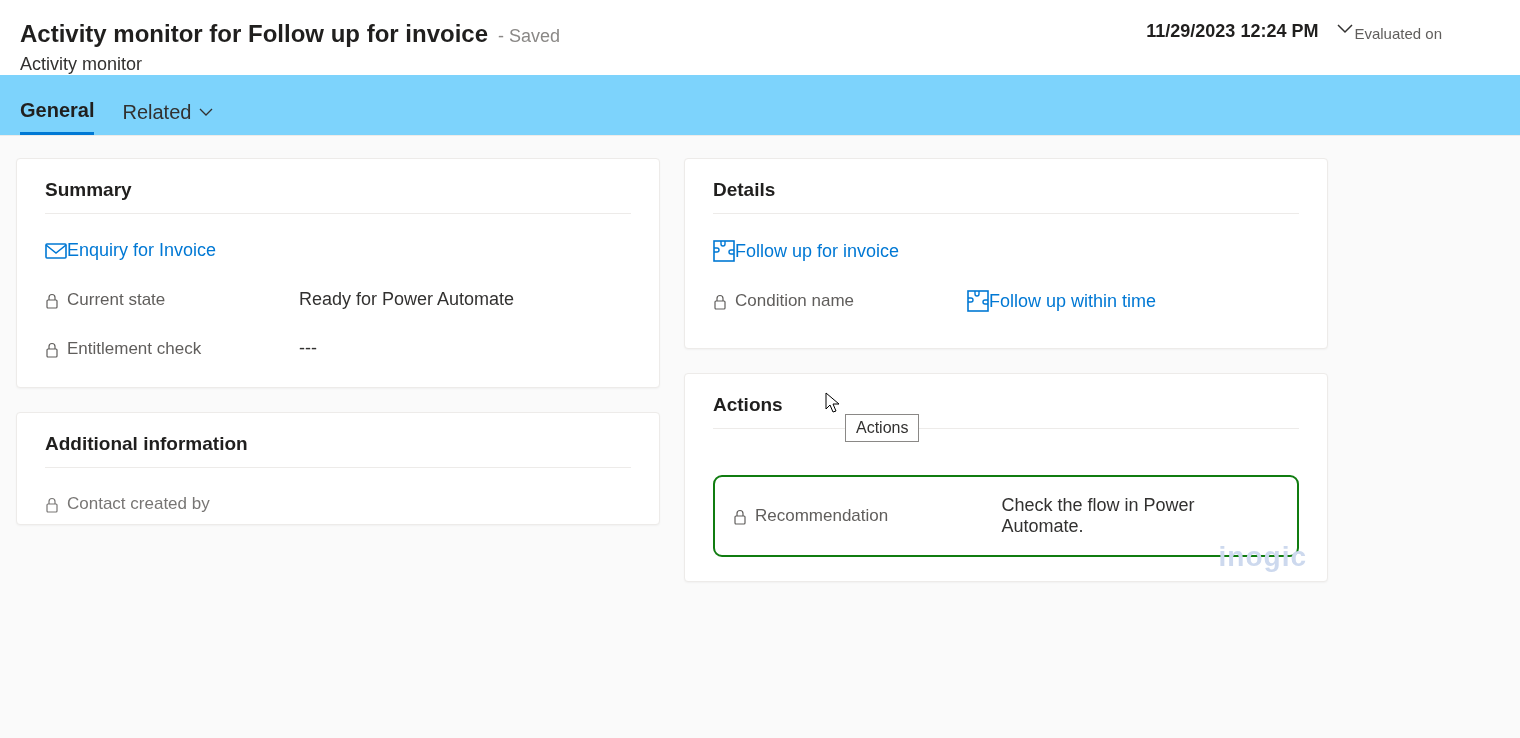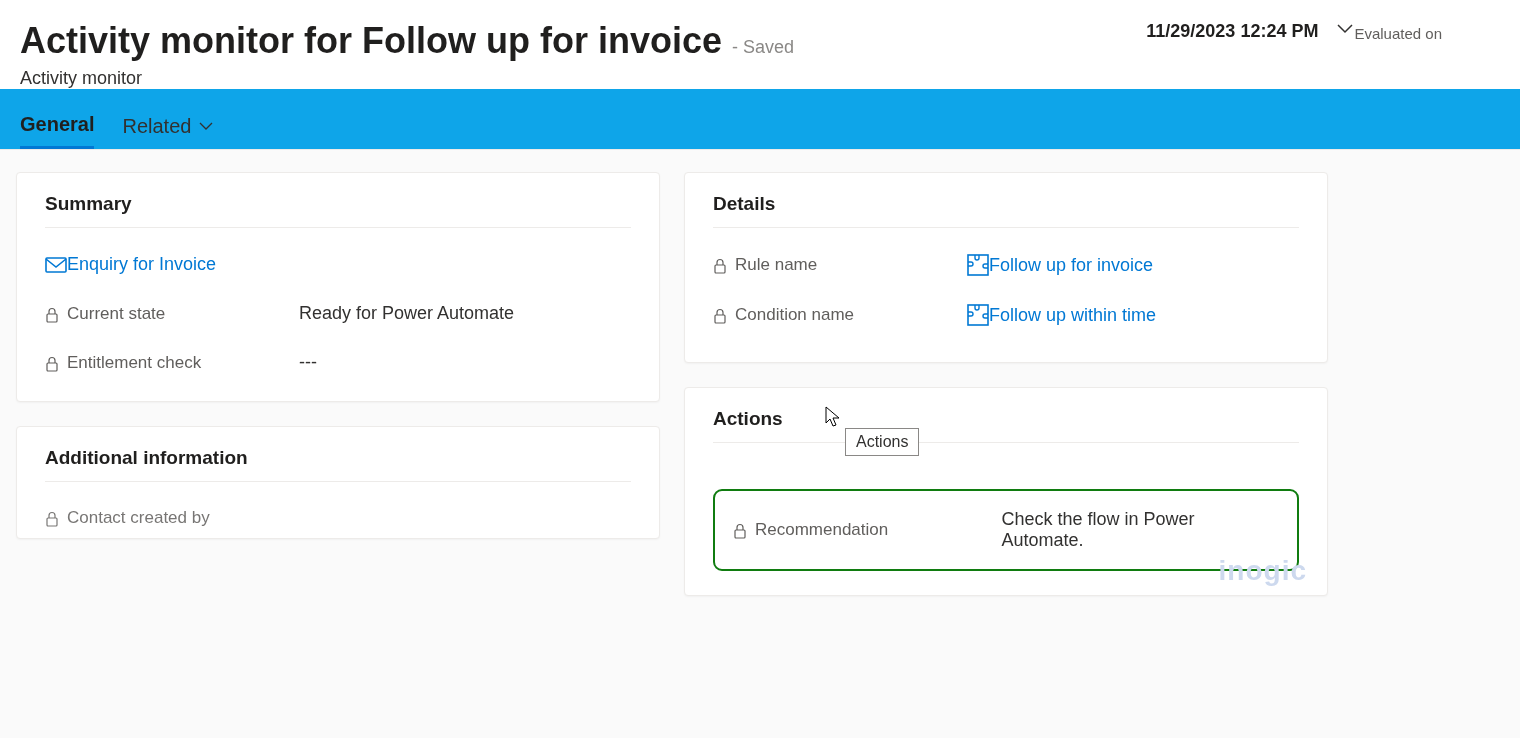--- a/index.html
+++ b/index.html
@@ -1,29 +1,29 @@
 <!DOCTYPE html>
 <html><head>
   <meta charset="utf-8">
   <style>
     * { box-sizing: border-box; margin: 0; padding: 0; }
     body { font-family: 'Segoe UI', Tahoma, sans-serif; background: #fafafa; color: #323130; width: 1520px; }
     
     .header { padding: 20px 20px 0 20px; display: flex; justify-content: space-between; align-items: flex-start; background: #fff; }
     .header-left { display: flex; flex-direction: column; }
     .title-row { display: flex; align-items: baseline; gap: 10px; }
-    .page-title { font-size: 36px; font-weight: 600; color: #201f1e; }
+    .page-title { font-size: 24px; font-weight: 600; color: #201f1e; }
     .save-state { font-size: 18px; color: #8a8886; font-weight: 400; }
     .subtitle { font-size: 18px; color: #323130; margin-top: 6px; }
     .header-right { display: flex; flex-direction: row; align-items: flex-end; padding-right: 10px; }
     .timestamp-row { display: flex; align-items: center; gap: 18px; }
     .timestamp { font-size: 18px; font-weight: 600; color: #201f1e; }
     .eval-label { font-size: 15px; color: #605e5c; margin-top: 4px; margin-right: 48px; }
 
-    .tabs { display: flex; gap: 28px; padding: 24px 20px 0 20px; border-bottom: 1px solid #edebe9; background: #0ea5e9; }
+    .tabs { display: flex; gap: 28px; padding: 24px 20px 0 20px; border-bottom: 1px solid #edebe9; background: #7dd3fc; }
     .tab { font-size: 20px; color: #323130; padding-bottom: 10px; cursor: pointer; display: flex; align-items: center; gap: 6px; }
     .tab.active { font-weight: 600; border-bottom: 3px solid #0078d4; color: #201f1e; }
     
     .content { display: flex; gap: 24px; padding: 22px 16px; align-items: flex-start; }
     .col { display: flex; flex-direction: column; gap: 24px; width: 644px; }
 
     .card { background: #fff; border: 1px solid #edebe9; border-radius: 4px; padding: 20px 28px 28px 28px; box-shadow: 0 1px 2px rgba(0,0,0,0.04); position: relative; }
     .card-title { font-size: 19px; font-weight: 600; color: #201f1e; padding-bottom: 12px; border-bottom: 1px solid #edebe9; margin-bottom: 26px; }
 
     .field-row { display: flex; align-items: center; margin-bottom: 28px; }
@@ -141,26 +141,20 @@
         </div>
       </div>
     </div>
   </div>
 
   <div class="col">
     <div class="card">
       <div class="card-title">Details</div>
 
       <div class="field-row">
-        <div class="field-label">
-          <svg class="lock">
-              <use href="#lock-path"></use>
-            </svg>
-          <span>Rule name</span>
-        </div>
         <div class="field-value link">
           <svg class="puzzle" viewBox="0 0 22 22">
             <rect x="1" y="1" width="20" height="20" fill="none" stroke="#0078d4" stroke-width="1.6"></rect>
             <path d="M8 1 v3 a2 2 0 0 0 4 0 v-3 M1 8 h3 a2 2 0 0 1 0 4 h-3 M21 10 h-3 a2 2 0 0 0 0 4 h3" fill="none" stroke="#0078d4" stroke-width="1.4"></path>
           </svg>
           <span>Follow up for invoice</span>
         </div>
       </div>
 
       <div class="field-row" style="margin-bottom:8px;">

